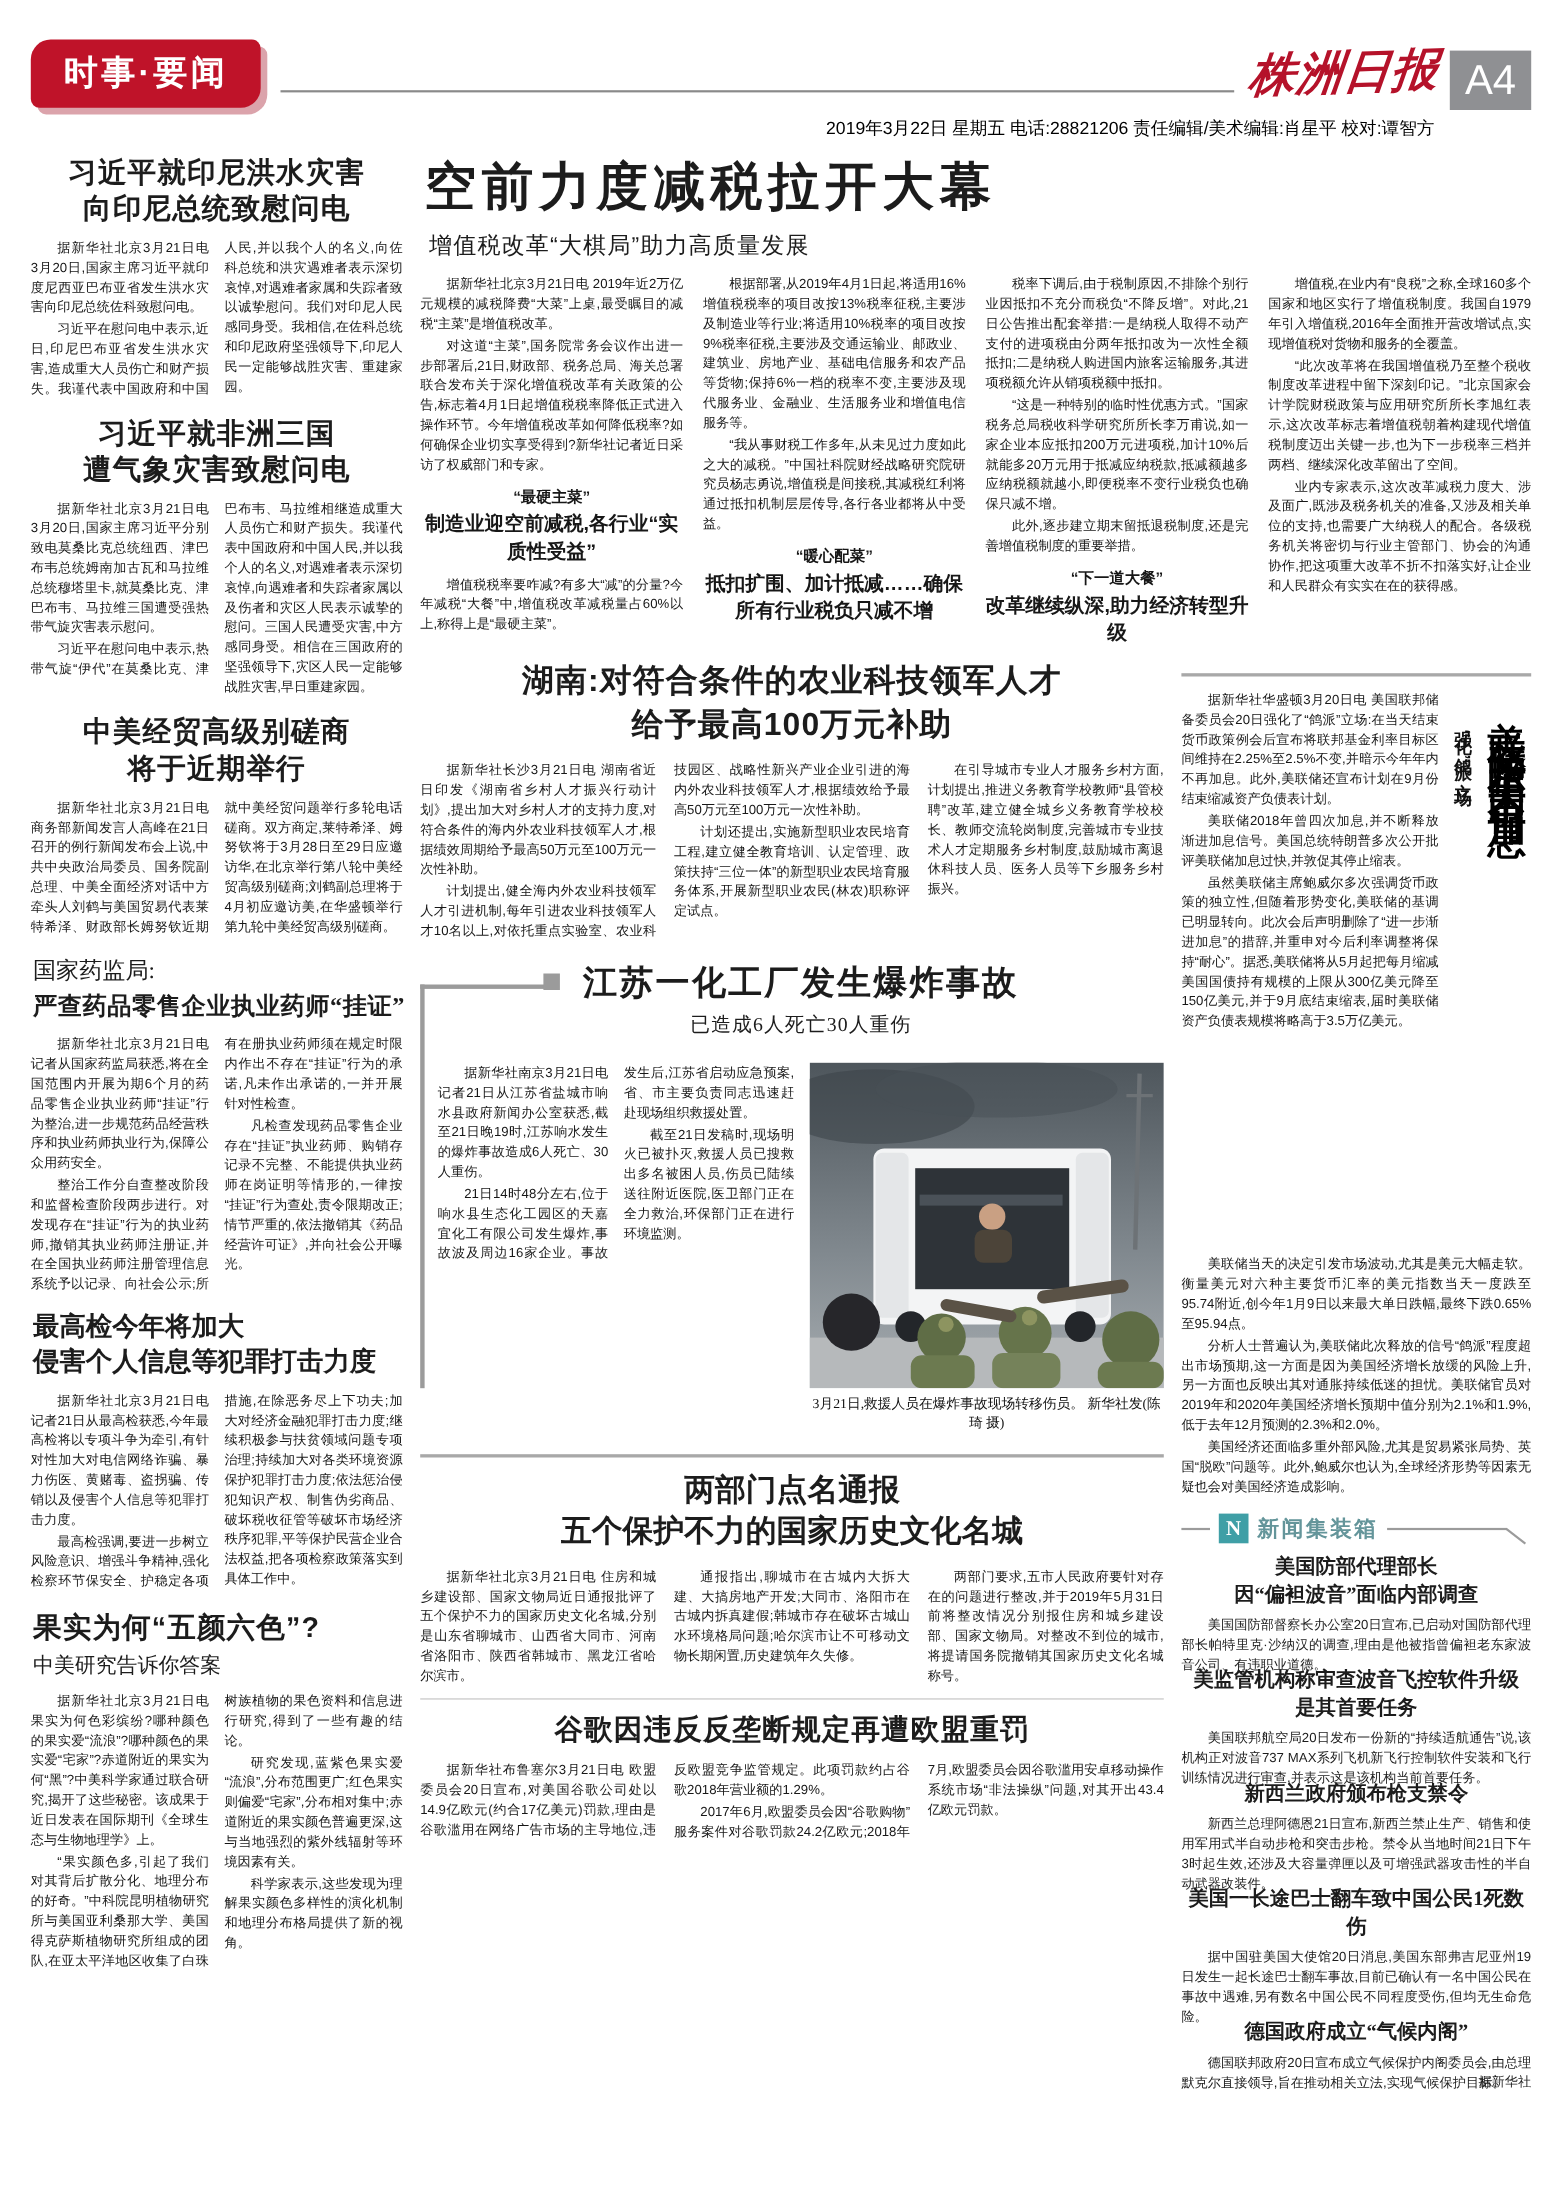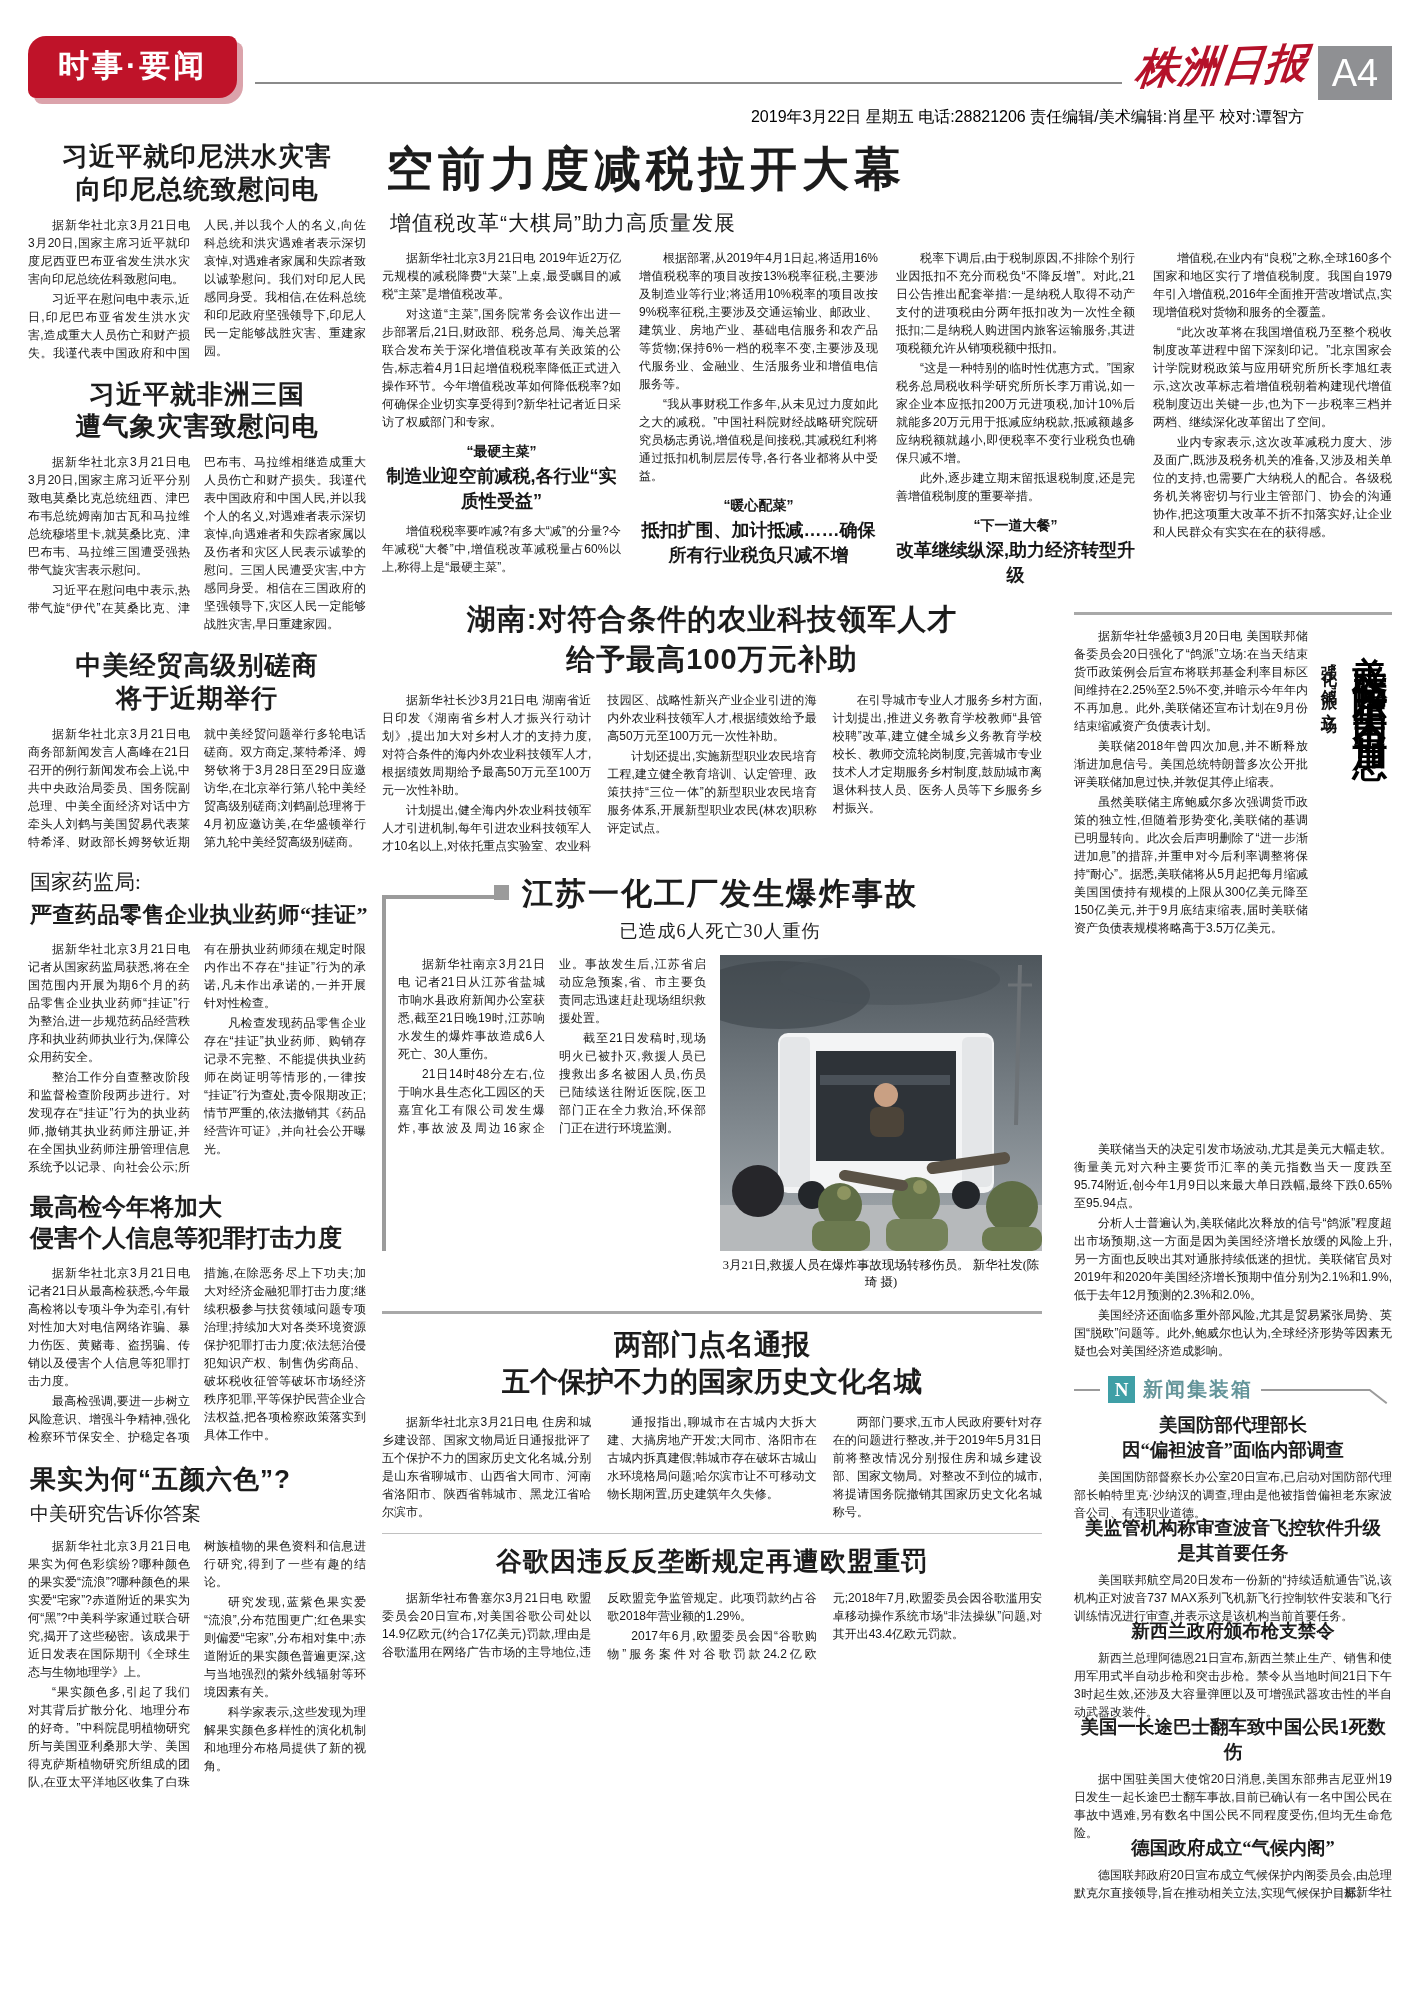--- a/index.html
+++ b/index.html
@@ -47,36 +47,36 @@
   
   .region-right { flex:1; min-width:0; }
 
   
   .tax-head { font-size:47px; font-weight:900; letter-spacing:5px; margin:0 0 8px 4px; }
   .tax-deck { font-size:21px; font-weight:400; margin:0 0 12px 8px; letter-spacing:1px; }
   .tax-body { margin-bottom:6px; }
   .qhead { text-align:center; font-weight:900; font-size:14px; margin:10px 0 2px 0; }
   .shead { text-align:center; font-weight:900; font-size:18px; margin:0 0 8px 0; line-height:1.4; }
 
-  .row-bottom { display:flex; gap:32px; margin-top:10px; }
+  .row-bottom { display:flex; gap:16px; margin-top:10px; }
   .col-mid { flex:1; min-width:0; }
   .col-right { width:318px; flex:0 0 318px; }
 
   
   .hn-head { font-size:29px; font-weight:900; line-height:1.35; text-align:center;
              white-space:pre-line; margin:2px 0 12px 0; letter-spacing:1px; }
 
   
   .blast { position:relative; padding:4px 0 6px 16px; margin-top:14px; }
   .blast-brkt-v { position:absolute; left:0; top:26px; bottom:46px; border-left:4px solid #9b9b9b; }
   .blast-brkt-h { position:absolute; left:0; top:26px; width:118px; border-top:4px solid #9b9b9b; }
   .blast-brkt-sq { position:absolute; left:112px; top:16px; width:15px; height:15px; background:#9b9b9b; }
   .blast-head { font-size:31px; font-weight:700; text-align:center; letter-spacing:2px; margin:0 0 4px 0; }
   .blast-deck { font-family:"Liberation Serif","DejaVu Serif",serif; font-size:18px; text-align:center;
-                margin:0 0 12px 0; letter-spacing:1px; }
+                margin:0 0 23px 0; letter-spacing:1px; }
   .blast-flex { display:flex; gap:14px; }
   .blast-text { flex:1; min-width:0; }
   .photo { width:322px; flex:0 0 322px; }
   .photo svg { display:block; width:322px; height:296px; }
   .caption { font-family:"Liberation Serif","DejaVu Serif",serif; font-size:12.5px; text-align:center;
              margin-top:6px; color:#111; }
 
   .rule-gray { border-top:3px solid #a8a8a8; margin:14px 0 12px 0; }
   .rule-thin { border-top:1px solid #c0c0c0; margin:12px 0 10px 0; }
 

